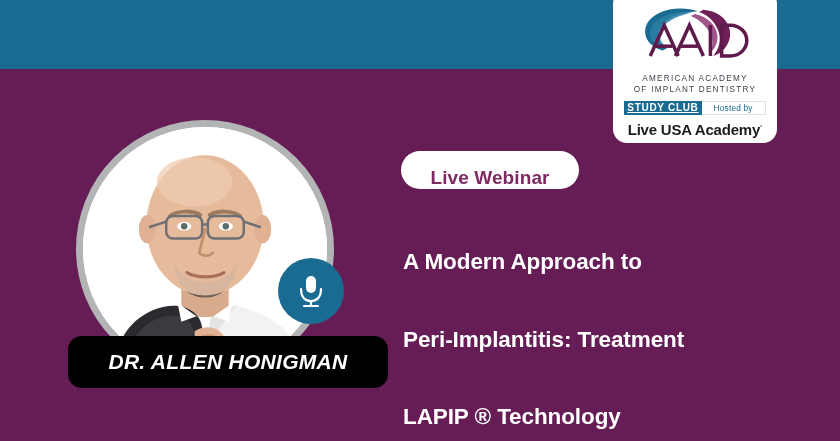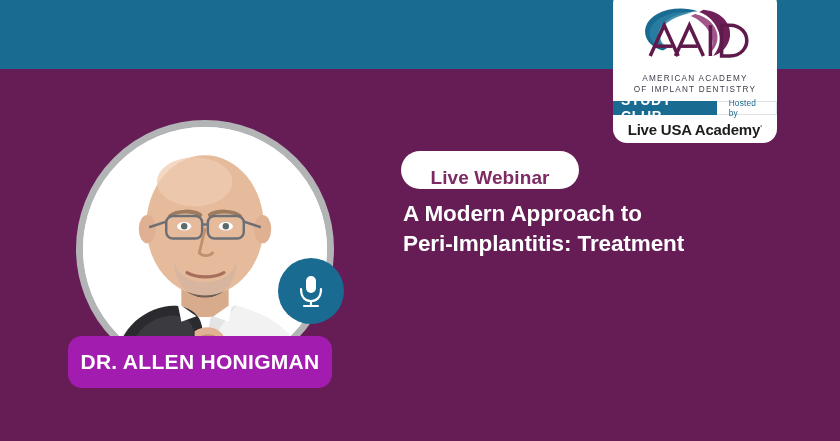--- a/index.html
+++ b/index.html
@@ -46,25 +46,25 @@
   .logo-line1 { margin-top:7px; }
   .badge-row {
     display:flex;
     align-items:stretch;
     margin-top:5px;
     height:14px;
   }
   .badge-study {
     background:#1a6b91;
     color:#ffffff;
-    font-size:14px;
+    font-size:10px;
     font-weight:700;
     letter-spacing:0.7px;
-    padding:0 8px;
-    display:flex; align-items:center;
+    padding:0 3px;
+    display:flex; align-items:center;text-decoration:underline;
   }
   .badge-hosted {
     background:#ffffff;
     color:#1a6b91;
     border:1px solid #dfe3e8;
     border-left:none;
     font-size:8.3px;
     font-weight:400;
     letter-spacing:0.2px;
     padding:0 12px;
@@ -102,25 +102,26 @@
     background:#1a6b91;
     display:flex; align-items:center; justify-content:center;
     z-index:4;
   }
   .mic-badge svg { width:30px; height:34px; display:block; }
 
   
   .name-banner {
     position:absolute;
     left:68px; top:336px;
-    width:264px; height:52px;
-    background:#a21caf;
+    width:320px; height:52px;
+    background:#000000;
     border-radius:14px;
     display:flex; align-items:center; justify-content:center;
     z-index:6;
+    font-style:italic;
   }
   .name-banner-text {
     color:#ffffff;
     font-size:21px;
     font-weight:700;
     letter-spacing:0.3px;
     white-space:nowrap;
   }
 
   
@@ -143,21 +144,21 @@
     position:absolute;
     left:403px; top:199px;
     width:400px;
     color:#ffffff;
     font-size:22.5px;
     font-weight:700;
     line-height:1.32;
     letter-spacing:-0.1px;
     z-index:3;
   }
-  .title span { display:block; white-space:nowrap; }
+  .title span { display:block; white-space:nowrap;margin-top:48px; }
 </style>
 </head>
 <body>
 
 <div id="poster">
 
   <div class="top-band"></div>
 
   <div class="logo-card">
 
@@ -260,15 +261,16 @@
     <span class="name-banner-text">DR. ALLEN HONIGMAN</span>
   </div>
 
   <div class="live-pill">
     <span class="live-pill-text">Live Webinar</span>
   </div>
 
   <div class="title">
     <span>A Modern Approach to</span>
     <span>Peri-Implantitis: Treatment</span>
+    <span>LAPIP ® Technology</span>
   </div>
 
 </div>
 
 </body></html>

